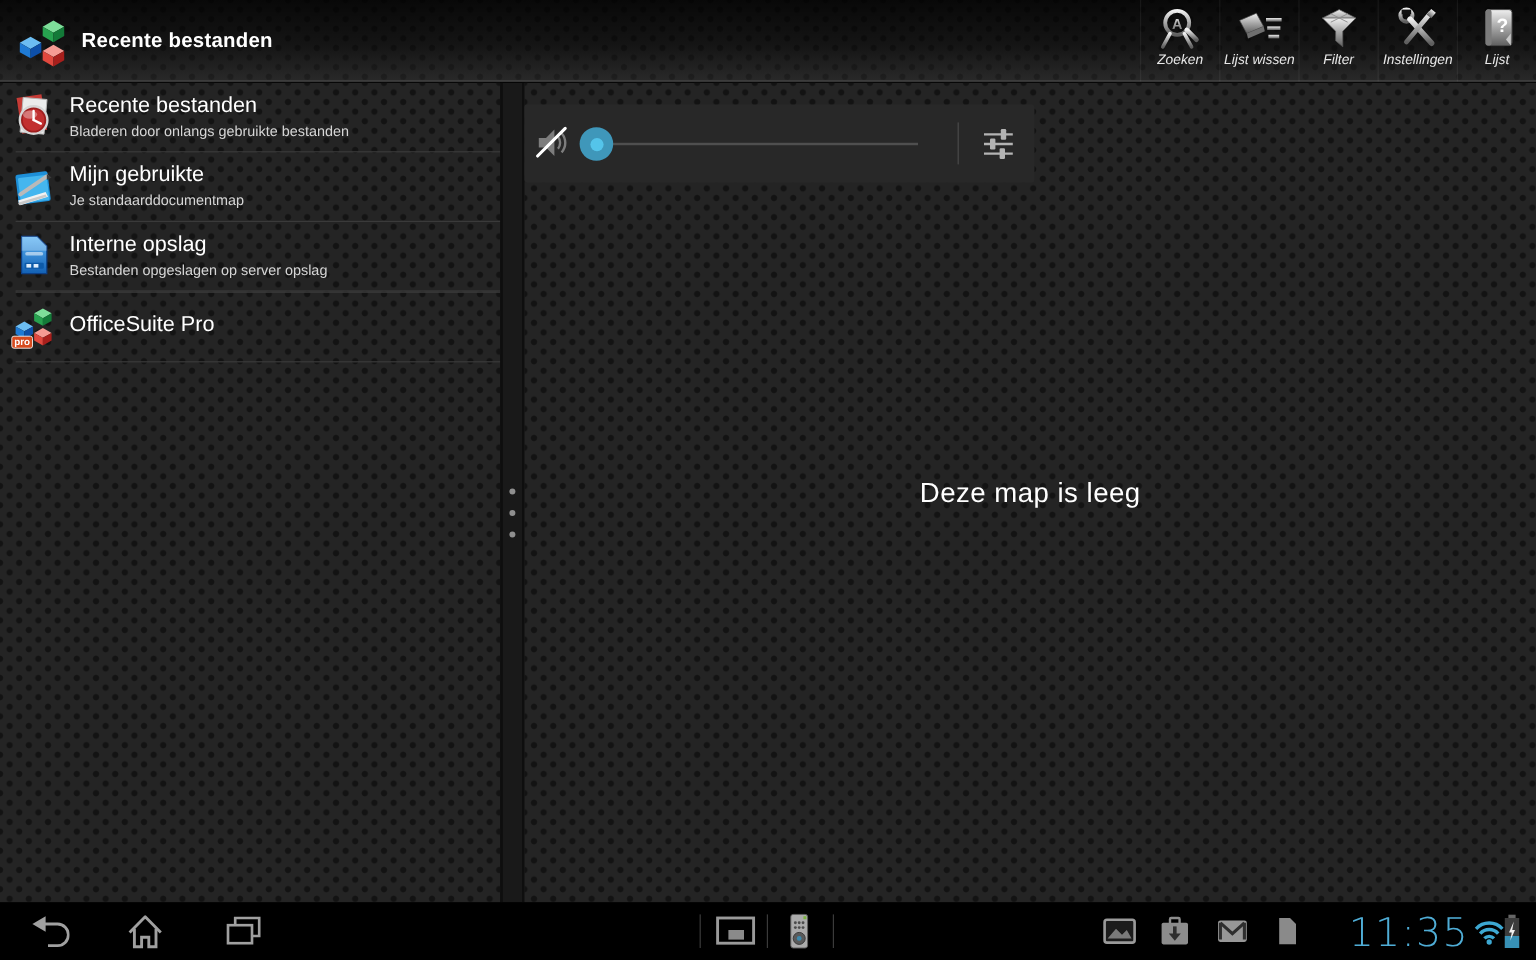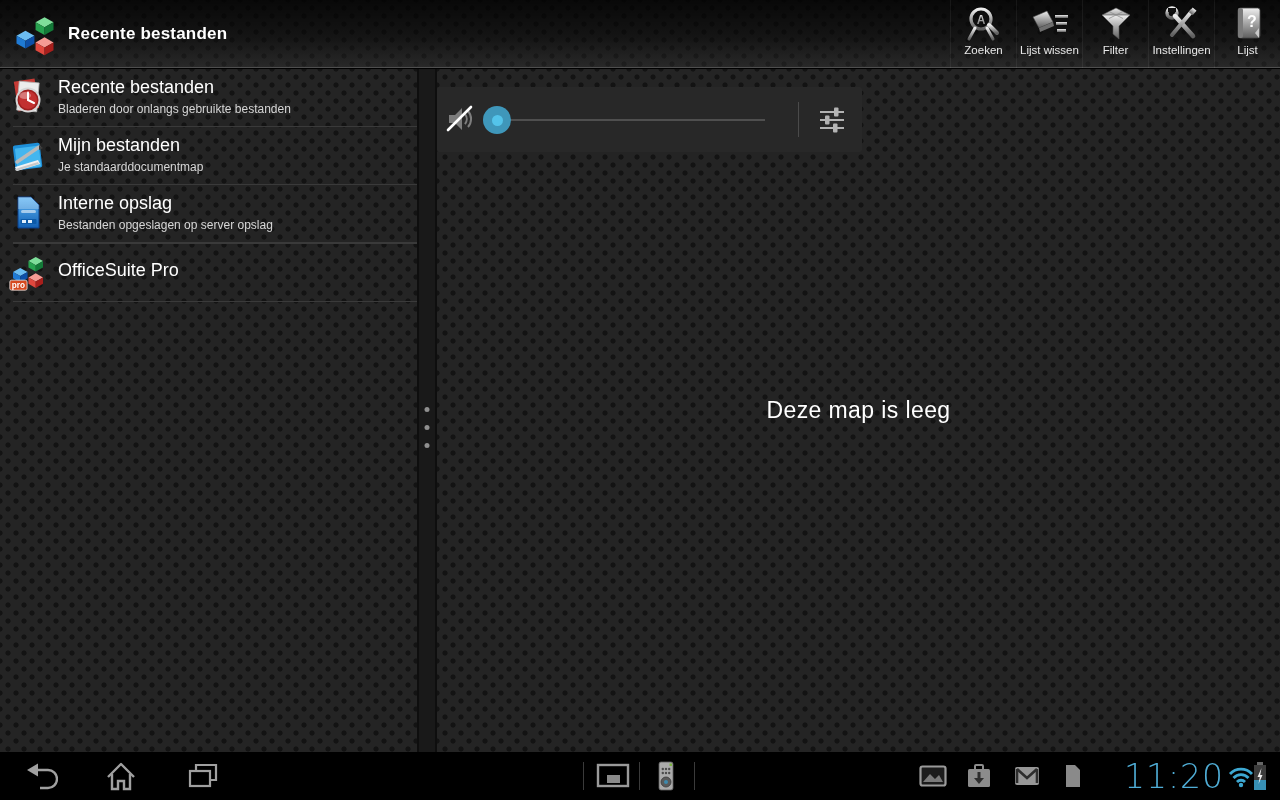--- a/index.html
+++ b/index.html
@@ -32,21 +32,21 @@
   }
   .app-logo { width:46px; height:46px; margin:0 10px 0 12px; }
   .app-title { color:#fff; font-size:17px; font-weight:bold; letter-spacing:0.2px; }
   .actions { position:absolute; right:0; top:0; height:68px; display:flex; }
   .action-btn {
     width:66px; height:68px; display:flex; flex-direction:column; align-items:center;
     justify-content:flex-start; padding-top:5px; border-left:1px solid rgba(255,255,255,0.06);
     cursor:pointer;
   }
   .action-btn .aicon { width:40px; height:38px; }
-  .action-btn .albl { color:#e8e8e8; font-size:11.5px; margin-top:1px; white-space:nowrap; }
+  .action-btn .albl { color:#e8e8e8; font-size:11.5px; margin-top:1px; white-space:nowrap;font-style:italic; }
 
   
   .body { position:absolute; left:0; top:69px; width:1280px; height:683px; }
   .sidebar { position:absolute; left:0; top:0; width:417px; height:683px; }
   .side-item { position:relative; height:57px; cursor:pointer; }
   .side-item .sicon { position:absolute; left:8px; top:8px; width:40px; height:40px; }
   .side-item .stitle { position:absolute; left:58px; top:8px; color:#fff; font-size:18px; }
   .side-item .ssub { position:absolute; left:58px; top:33px; color:#d6d6d6; font-size:12px; }
   .side-item.no-sub .stitle { top:16px; }
   .side-div { height:1px; background:#3a3a3a; margin-left:13px; }
@@ -214,21 +214,21 @@
         <div class="sicon">
           <svg viewBox="0 0 40 40" width="40" height="40">
             <rect x="6" y="9" width="27" height="25" rx="2" fill="#1d8fd8" transform="rotate(-7 20 21)"></rect>
             <rect x="8" y="12" width="24" height="21" rx="1" fill="#44b6ef" transform="rotate(-7 20 22)"></rect>
             <polygon points="7,32 30,25 32,29 9,36" fill="#f2f2f2"></polygon>
             <polygon points="7,34 30,27 31,29 8,36" fill="#c9c9c9"></polygon>
             <line x1="9" y1="27" x2="31" y2="12" stroke="#b9b9b9" stroke-width="3.4" stroke-linecap="round"></line>
             <polygon points="31,10 35,13 31,15" fill="#3c3c3c"></polygon>
           </svg>
         </div>
-        <div class="stitle">Mijn bestanden</div>
+        <div class="stitle">Mijn gebruikte</div>
         <div class="ssub">Je standaarddocumentmap</div>
       </div>
       <div class="side-div"></div>
 
       <div class="side-item">
         <div class="sicon">
           <svg viewBox="0 0 40 40" width="40" height="40">
             <path d="M10,4 h13 l8,8 v23 h-21 z" fill="url(#blug)" stroke="#0c3f86" stroke-width="1"></path>
             <path d="M10,4 h13 l8,8 v4 h-21 z" fill="rgba(255,255,255,0.25)"></path>
             <rect x="12.5" y="26" width="16" height="5" rx="1" fill="#0d5aa8"></rect>
@@ -375,21 +375,21 @@
         <path d="M3,3 L13,12 L23,3" fill="none" stroke="#2e2e2e" stroke-width="2.6"></path>
         <path d="M3,3 V17 M23,3 V17" stroke="#2e2e2e" stroke-width="2.6"></path>
       </svg>
     </div>
     <div class="status-icon" style="left:1064px; top:13px">
       <svg viewBox="0 0 16 22" width="16" height="22">
         <path d="M2,0 h9 l5,5 v17 h-14 z" fill="#8a8a8a"></path>
       </svg>
     </div>
 
-    <div class="clock">11:20</div>
+    <div class="clock">11:35</div>
 
     <div class="status-icon" style="left:1228px; top:12px">
       <svg viewBox="0 0 26 24" width="26" height="24">
         <path d="M2,10 A15,15 0 0 1 24,10" fill="none" stroke="#3da8d2" stroke-width="2.8"></path>
         <path d="M5.5,14 A10,10 0 0 1 20.5,14" fill="none" stroke="#3da8d2" stroke-width="2.8"></path>
         <path d="M9,18 A5.5,5.5 0 0 1 17,18" fill="none" stroke="#3da8d2" stroke-width="2.8"></path>
         <circle cx="13" cy="21" r="2.2" fill="#3da8d2"></circle>
       </svg>
     </div>
     <div class="status-icon" style="left:1252px; top:10px">

